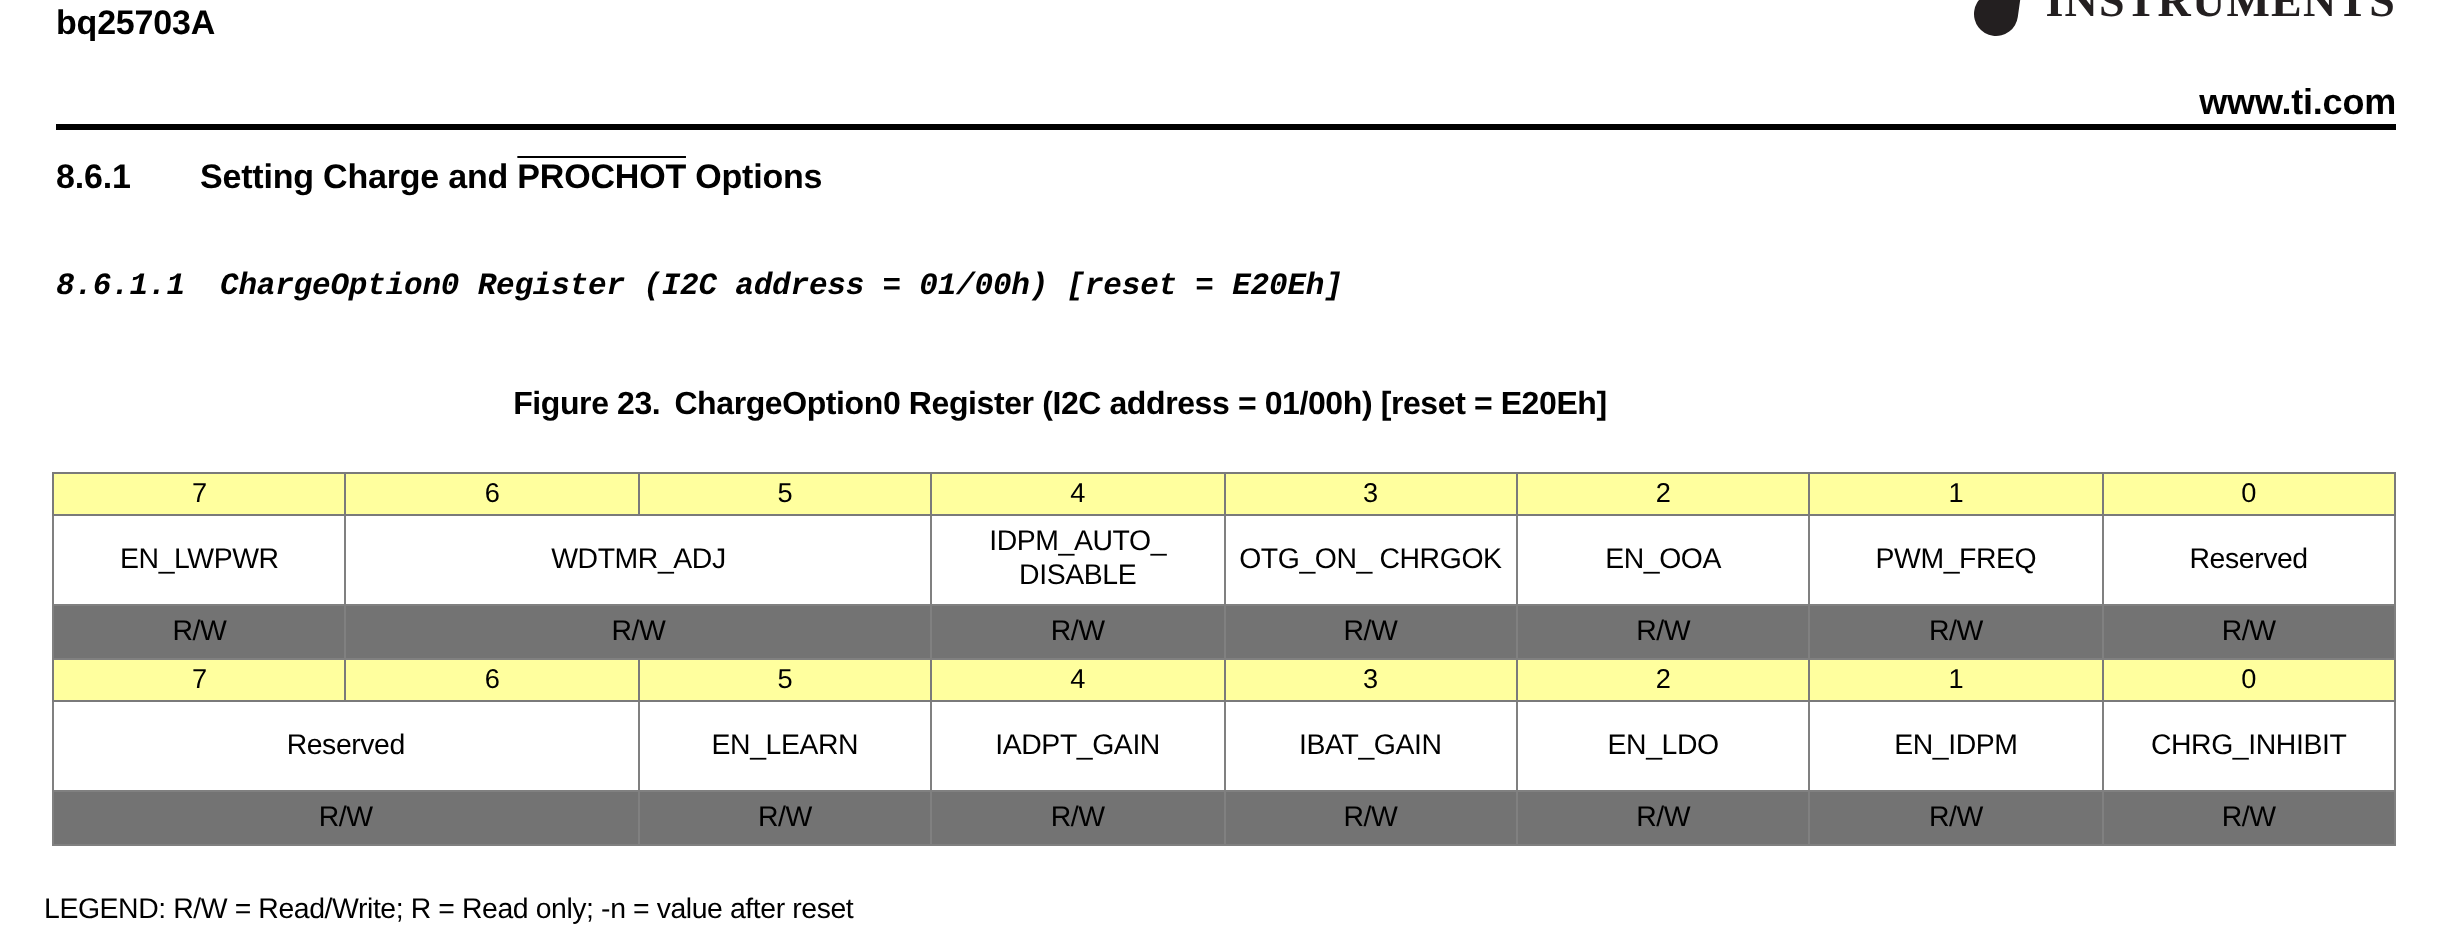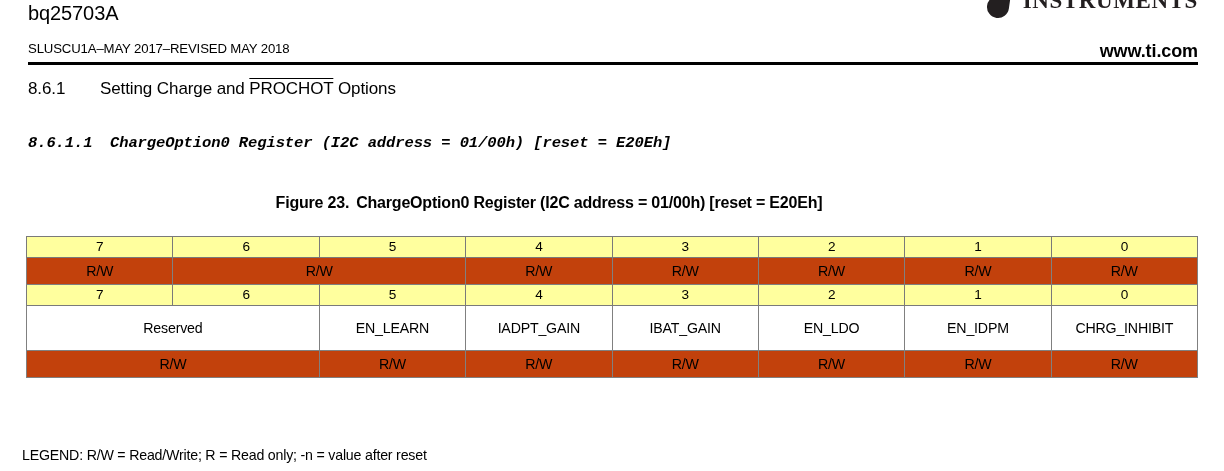--- a/index.html
+++ b/index.html
@@ -52,22 +52,22 @@
     width: 22px;
     height: 22px;
     background: #231f20;
     border-radius: 50% 0 50% 50%;
     transform: rotate(8deg);
   }
   .device-name {
     position: absolute;
     left: 28px;
     top: 2px;
-    font-size: 20px;
-    font-weight: normal;
+    font-size: 17px;
+    font-weight: bold;
     letter-spacing: -0.1px;
   }
   .doc-id {
     position: absolute;
     left: 28px;
     top: 41px;
     font-size: 13.2px;
     letter-spacing: -0.15px;
     white-space: nowrap;
   }
@@ -87,21 +87,21 @@
     height: 3px;
     background: #000000;
   }
 
   
   .h3 {
     position: absolute;
     left: 28px;
     top: 79px;
     font-size: 17px;
-    font-weight: normal;
+    font-weight: bold;
     white-space: nowrap;
     letter-spacing: -0.1px;
   }
   .h3 .num { display: inline-block; width: 72px; }
   .h4 {
     position: absolute;
     left: 28px;
     top: 134px;
     font-size: 15.5px;
     font-weight: bold;
@@ -118,21 +118,20 @@
 
   .figure-caption {
     position: absolute;
     left: 0;
     top: 194px;
     width: 1060px;
     text-align: center;
     font-size: 16px;
     font-weight: bold;
     letter-spacing: -0.2px;
-    padding-left: 19px;
   }
   .figure-caption .gap { display: inline-block; width: 7px; }
 
   
   .reg-table {
     position: absolute;
     left: 26px;
     top: 236px;
     width: 1172px;
     border-collapse: collapse;
@@ -151,21 +150,21 @@
   .reg-table tr.bits td {
     background: #ffff9e;
     height: 20px;
     font-size: 13.6px;
   }
   .reg-table tr.names td {
     background: #ffffff;
     height: 44px;
   }
   .reg-table tr.access td {
-    background: #c2410c;
+    background: #737373;
     height: 26px;
   }
   .reg-table tr.bits td { border-color: #7a7a7a; }
 
   .legend {
     position: absolute;
     left: 22px;
     top: 447px;
     font-size: 14.2px;
     letter-spacing: -0.2px;
@@ -174,21 +173,20 @@
 </style>
 </head>
 <body>
 
 <div class="page-header">
   <div class="ti-logo">
     <span class="ti-mark"></span>
     <span>INSTRUMENTS</span>
   </div>
   <div class="device-name">bq25703A</div>
-  <div class="doc-id">SLUSCU1A–MAY 2017–REVISED MAY 2018</div>
   <div class="site-url">www.ti.com</div>
   <div class="header-rule"></div>
 </div>
 
 <div class="h3">
   <span class="num">8.6.1</span><span>Setting Charge and </span><span class="overline">PROCHOT</span><span> Options</span>
 </div>
 
 <div class="h4">
   <span class="num">8.6.1.1</span><span>ChargeOption0 Register (I2C address = 01/00h) [reset = E20Eh]</span>
@@ -213,20 +211,29 @@
       <tr class="bits">
         <td>7</td>
         <td>6</td>
         <td>5</td>
         <td>4</td>
         <td>3</td>
         <td>2</td>
         <td>1</td>
         <td>0</td>
       </tr>
+      <tr class="names">
+        <td>EN_LWPWR</td>
+        <td colspan="2">WDTMR_ADJ</td>
+        <td>IDPM_AUTO_ DISABLE</td>
+        <td>OTG_ON_ CHRGOK</td>
+        <td>EN_OOA</td>
+        <td>PWM_FREQ</td>
+        <td>Reserved</td>
+      </tr>
       <tr class="access">
         <td>R/W</td>
         <td colspan="2">R/W</td>
         <td>R/W</td>
         <td>R/W</td>
         <td>R/W</td>
         <td>R/W</td>
         <td>R/W</td>
       </tr>
       <tr class="bits">

